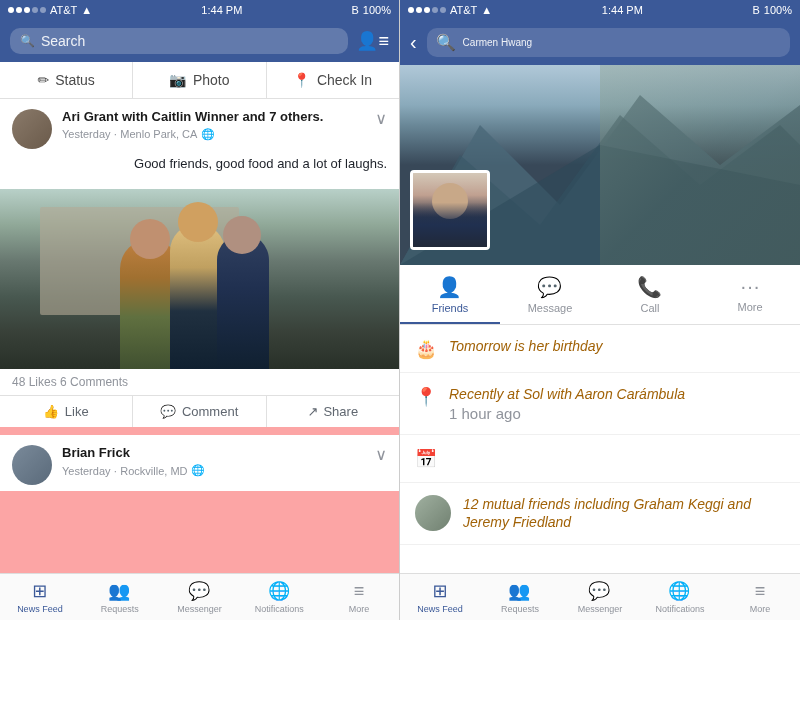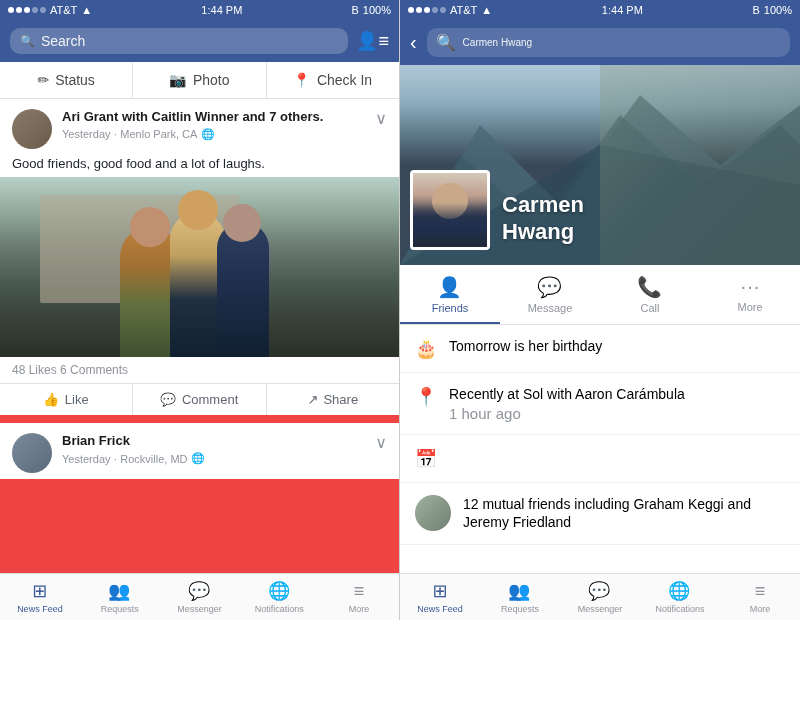--- a/index.html
+++ b/index.html
@@ -80,21 +80,21 @@
       color: #4a4a4a;
       border-right: 1px solid #e0e0e0;
       cursor: pointer;
     }
     .action-btn:last-child { border-right: none; }
 
     
     .feed-scroll {
       flex: 1;
       overflow-y: auto;
-      background: #ef4444;
+      background: #fca5a5;
     }
     .feed-card {
       background: #fff;
       margin-bottom: 8px;
     }
     .post-header {
       display: flex;
       align-items: flex-start;
       padding: 10px 12px 6px;
       gap: 10px;
@@ -105,21 +105,21 @@
       border-radius: 50%;
       background: #ccc;
       flex-shrink: 0;
       overflow: hidden;
     }
     .post-meta { flex: 1; }
     .post-author { font-size: 13px; font-weight: bold; color: #1a1a1a; line-height: 1.3; }
     .post-time { font-size: 11px; color: #90949c; display: flex; align-items: center; gap: 4px; margin-top: 2px; }
     .chevron-down { color: #90949c; font-size: 16px; }
 
-    .post-text { padding: 0 12px 4px; font-size: 13px; color: #1d2129; line-height: 1.4; }
+    .post-text { padding: 0 12px 16px; font-size: 13px; color: #1d2129; line-height: 1.4; text-align: right; }
 
     .post-image {
       width: 100%;
       height: 180px;
       background: #b0b8c0;
       overflow: hidden;
       position: relative;
     }
 
     .post-stats {
@@ -256,21 +256,21 @@
     }
     .info-item {
       display: flex;
       align-items: flex-start;
       padding: 12px 15px;
       border-bottom: 1px solid #f0f0f0;
       gap: 12px;
     }
     .info-icon { font-size: 18px; color: #90949c; width: 22px; text-align: center; flex-shrink: 0; margin-top: 1px; }
     .info-content { flex: 1; }
-    .info-text { font-size: 14px; color: #000000; line-height: 1.3; }
+    .info-text { font-size: 14px; color: #a16207; line-height: 1.3; font-style: italic; }
     .info-subtext { font-size: 15px; color: #90949c; margin-top: 2px; }
 
     .mutual-avatar {
       width: 36px;
       height: 36px;
       border-radius: 50%;
       background: linear-gradient(135deg, #8a9aaa, #6a7a8a);
       flex-shrink: 0;
       overflow: hidden;
     }
@@ -468,24 +468,20 @@
     </div>
 
     <div class="profile-info-overlay">
       <div class="profile-avatar">
 
         <div style="width:100%;height:100%;background:linear-gradient(180deg,#d4c8b8 0%,#c0a090 30%,#303848 60%,#202830 100%);position:relative;">
           <div style="position:absolute;top:10px;left:50%;transform:translateX(-50%);width:36px;height:36px;border-radius:50%;background:#c8a888;"></div>
           <div style="position:absolute;top:0;left:0;right:0;bottom:0;background:linear-gradient(0deg,#202838 0%,#203050 30%,transparent 60%);"></div>
         </div>
       </div>
-      <div class="profile-name-overlay">
-        <div>Carmen</div>
-        <div>Hwang</div>
-      </div>
     </div>
   </div>
 
   <div class="profile-actions">
     <div class="profile-action active">
       <div class="profile-action-icon">👤</div>
       <span>Friends</span>
     </div>
     <div class="profile-action">
       <div class="profile-action-icon">💬</div>

